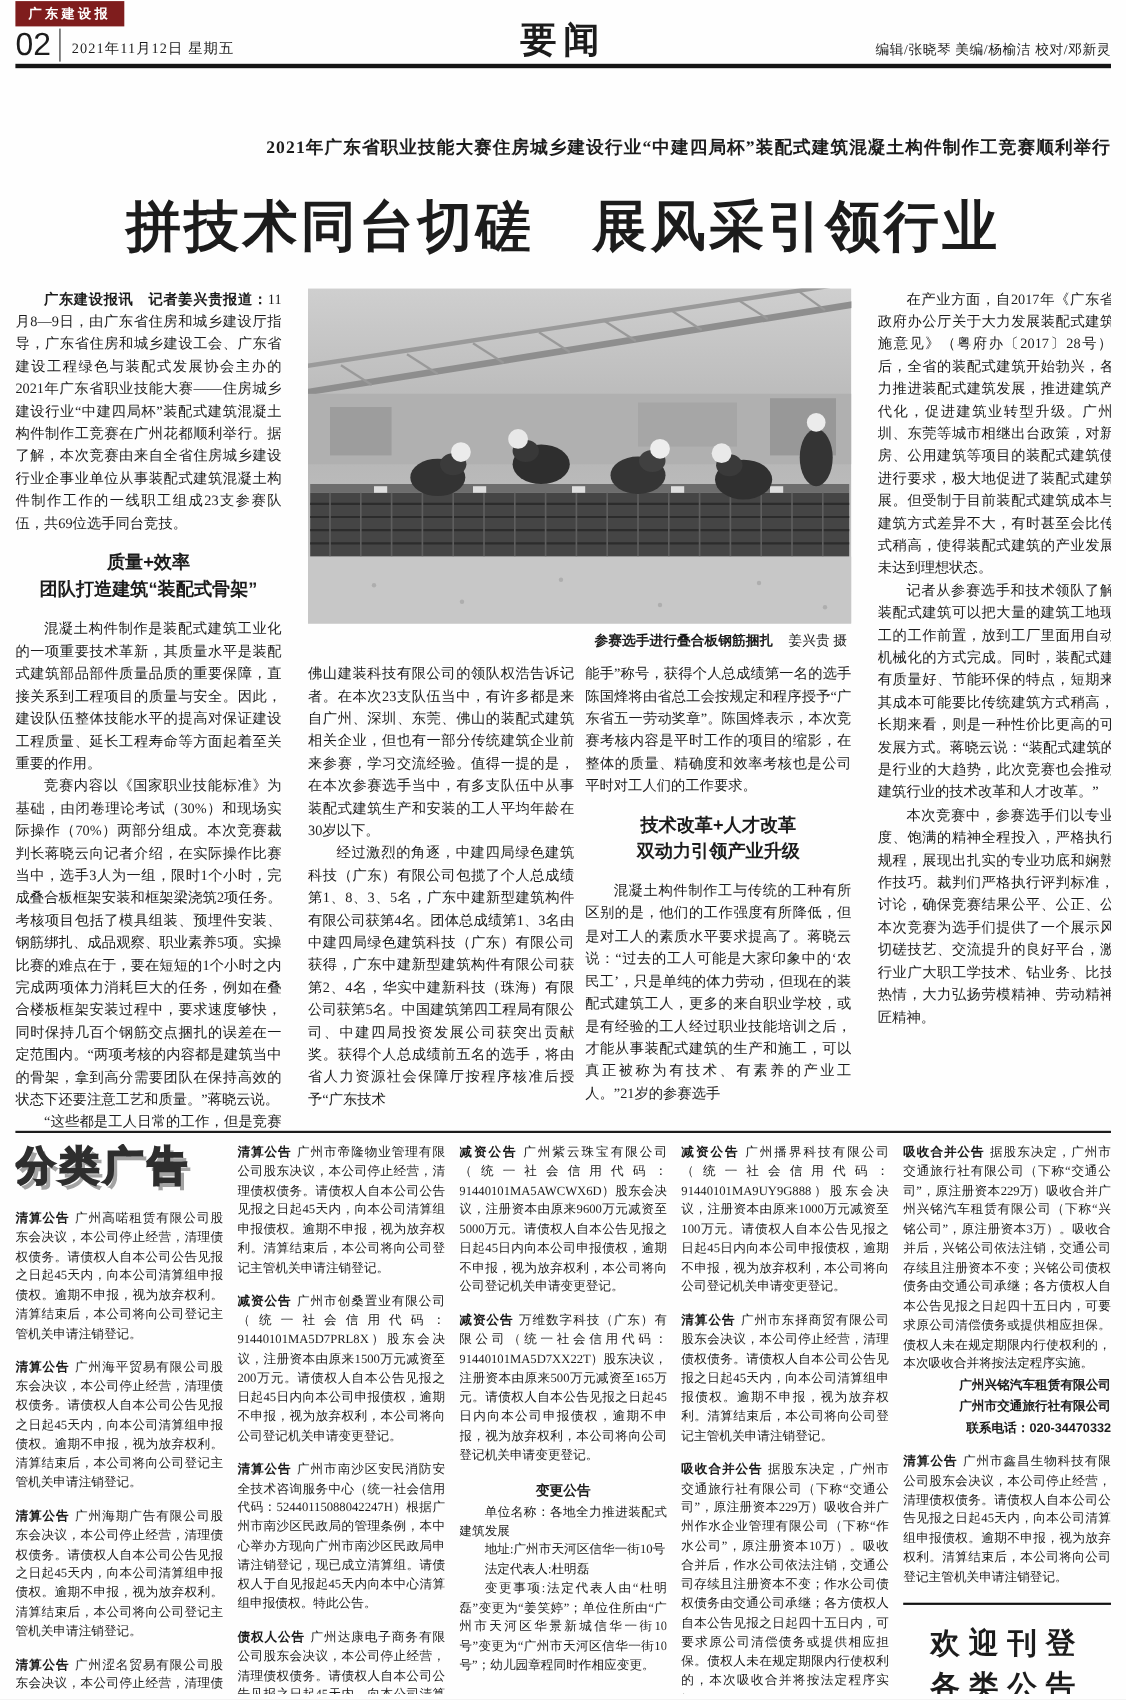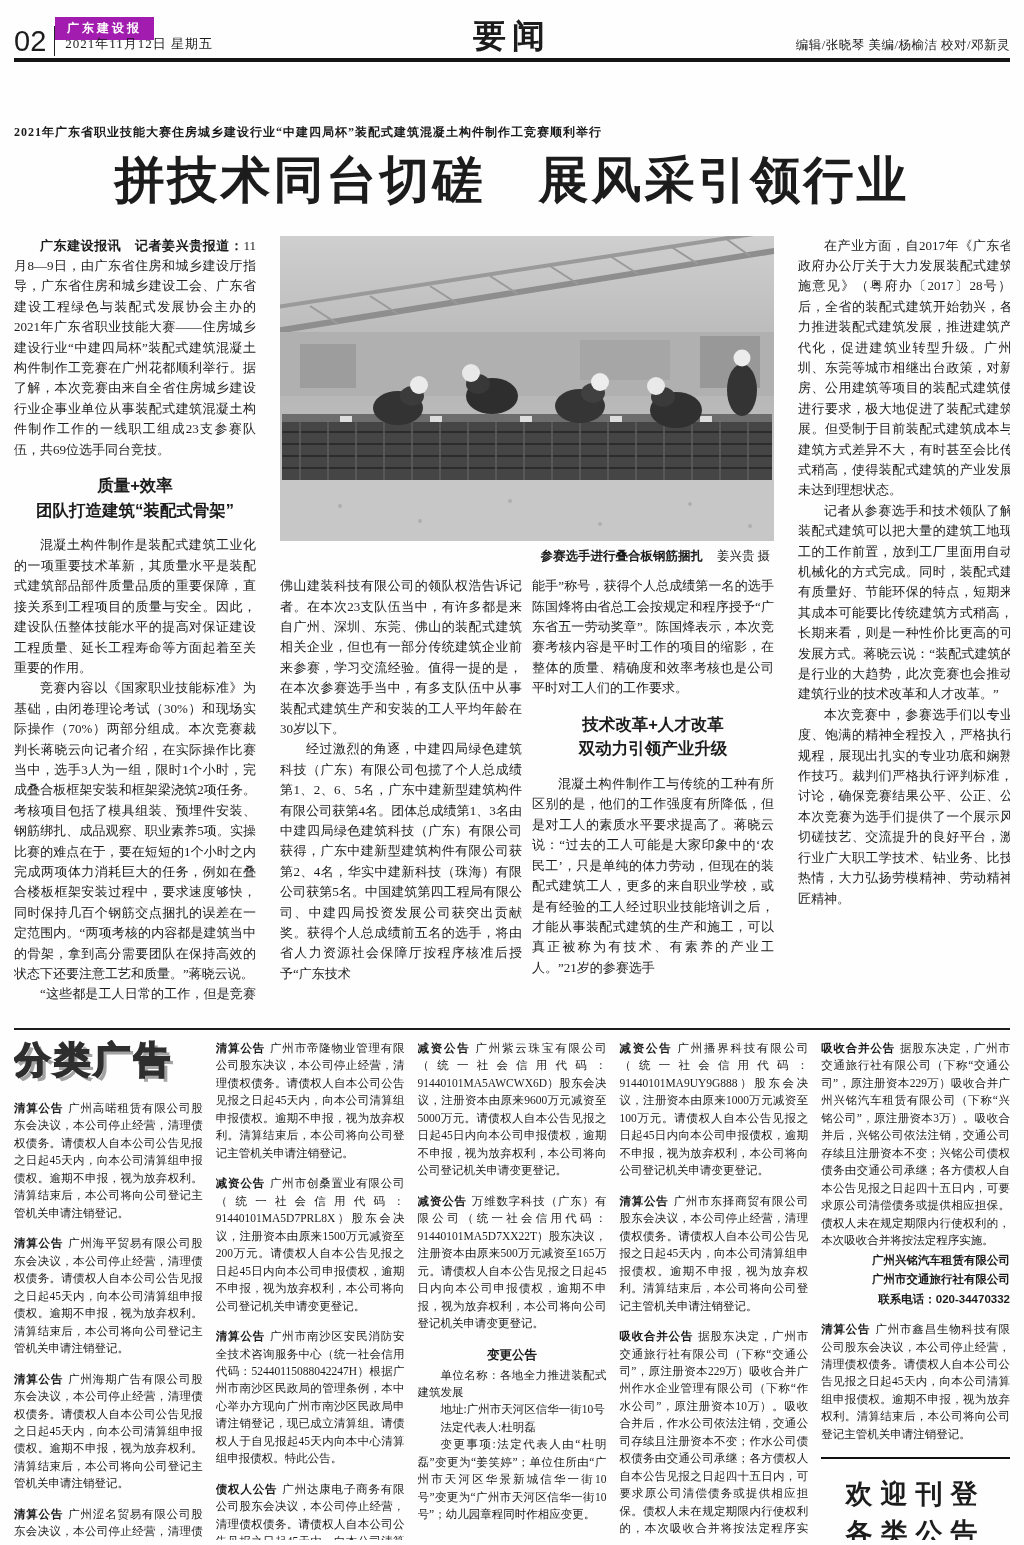--- a/index.html
+++ b/index.html
@@ -1,36 +1,36 @@
 <!DOCTYPE html>
 <html><head>
 <meta charset="utf-8">
 <style>
   html,body{margin:0;padding:0;background:#e9e9e9;}
   .page{position:relative;width:1024px;height:1545px;margin:0 auto;background:#fefefe;
         font-family:"Liberation Serif","DejaVu Serif",serif;color:#1c1c1c;overflow:hidden;}
 
   
   .masthead{position:absolute;top:0;left:14px;width:996px;height:62px;}
-  .brand-badge{position:absolute;top:17px;left:0;background:#a21caf;color:#fff;
+  .brand-badge{position:absolute;top:1px;left:0;background:#7f1d1d;color:#fff;
         font-family:"Liberation Sans","DejaVu Sans",sans-serif;font-weight:bold;
-        font-size:12px;letter-spacing:3px;padding:3px 12px;margin-left:41px;}
+        font-size:12px;letter-spacing:3px;padding:3px 12px;}
   .pageno-wrap{position:absolute;left:0;bottom:6px;display:flex;align-items:flex-end;}
   .page-no{font-family:"Liberation Sans","DejaVu Sans",sans-serif;font-weight:400;font-size:29px;line-height:1;}
   .vdiv{width:1px;height:30px;background:#222;margin:0 10px 0 8px;}
   .issue-date{font-size:13px;padding-bottom:3px;letter-spacing:1px;}
   .section-title{position:absolute;left:50%;top:14px;transform:translateX(-50%);
         font-family:Liberation Sans, sans-serif;font-weight:900;font-size:33px;letter-spacing:6px;}
   .credits{position:absolute;right:0;bottom:8px;font-size:12.5px;letter-spacing:.5px;}
   .masthead-rule{position:absolute;left:0;bottom:0;width:100%;height:4px;background:#151515;}
 
   
   .article{position:absolute;top:80px;left:14px;width:996px;height:948px;}
-  .kicker{margin-top:44px;text-align:left;font-weight:bold;font-size:12px;letter-spacing:1px;}
-  .headline{margin:8px 0 0;text-align:center;font-weight:900;font-size:50px;letter-spacing:3px;line-height:1.25;}
+  .kicker{margin-top:44px;text-align:right;font-weight:bold;font-size:16px;letter-spacing:1px;}
+  .headline{margin:30px 0 0;text-align:center;font-weight:900;font-size:50px;letter-spacing:3px;line-height:1.25;}
   .body-grid{margin-top:24px;display:grid;grid-template-columns:242px 494px 242px;column-gap:24px;
         height:766px;overflow:hidden;font-size:13px;line-height:1.57;text-align:justify;}
   .col{overflow:hidden;}
   .para{margin:0;text-indent:2em;}
   .noindent{margin:0;text-indent:0;}
   .lead-in{font-family:"Liberation Sans","DejaVu Sans",sans-serif;font-weight:bold;}
   .subhead{margin:13px 0;text-align:center;text-indent:0;
         font-family:"Liberation Sans","DejaVu Sans",sans-serif;font-weight:bold;font-size:16.5px;line-height:1.5;}
   figure{margin:0;}
   .photo-svg{display:block;width:494px;height:305px;}
@@ -199,21 +199,21 @@
           </svg>
           <figcaption>
             <span>参赛选手进行叠合板钢筋捆扎</span><span class="photo-credit">姜兴贵 摄</span>
           </figcaption>
         </figure>
 
         <div class="mid-cols">
 
           <div class="mid-col">
             <p class="noindent">佛山建装科技有限公司的领队权浩告诉记者。在本次23支队伍当中，有许多都是来自广州、深圳、东莞、佛山的装配式建筑相关企业，但也有一部分传统建筑企业前来参赛，学习交流经验。值得一提的是，在本次参赛选手当中，有多支队伍中从事装配式建筑生产和安装的工人平均年龄在30岁以下。</p>
-            <p class="para">经过激烈的角逐，中建四局绿色建筑科技（广东）有限公司包揽了个人总成绩第1、2、6、5名，广东中建新型建筑构件有限公司获第4名。团体总成绩第1、3名由中建四局绿色建筑科技（广东）有限公司获得，广东中建新型建筑构件有限公司获第2、4名，华实中建新科技（珠海）有限公司获第5名。中国建筑第四工程局有限公司、中建四局投资发展公司获突出贡献奖。获得个人总成绩前五名的选手，将由省人力资源社会保障厅按程序核准后授予“广东技术</p>
+            <p class="para">经过激烈的角逐，中建四局绿色建筑科技（广东）有限公司包揽了个人总成绩第1、8、3、5名，广东中建新型建筑构件有限公司获第4名。团体总成绩第1、3名由中建四局绿色建筑科技（广东）有限公司获得，广东中建新型建筑构件有限公司获第2、4名，华实中建新科技（珠海）有限公司获第5名。中国建筑第四工程局有限公司、中建四局投资发展公司获突出贡献奖。获得个人总成绩前五名的选手，将由省人力资源社会保障厅按程序核准后授予“广东技术</p>
           </div>
 
           <div class="mid-col">
             <p class="noindent">能手”称号，获得个人总成绩第一名的选手陈国烽将由省总工会按规定和程序授予“广东省五一劳动奖章”。陈国烽表示，本次竞赛考核内容是平时工作的项目的缩影，在整体的质量、精确度和效率考核也是公司平时对工人们的工作要求。</p>
             <div class="subhead">
               <div>技术改革+人才改革</div>
               <div>双动力引领产业升级</div>
             </div>
             <p class="para">混凝土构件制作工与传统的工种有所区别的是，他们的工作强度有所降低，但是对工人的素质水平要求提高了。蒋晓云说：“过去的工人可能是大家印象中的‘农民工’，只是单纯的体力劳动，但现在的装配式建筑工人，更多的来自职业学校，或是有经验的工人经过职业技能培训之后，才能从事装配式建筑的生产和施工，可以真正被称为有技术、有素养的产业工人。”21岁的参赛选手</p>
           </div>

